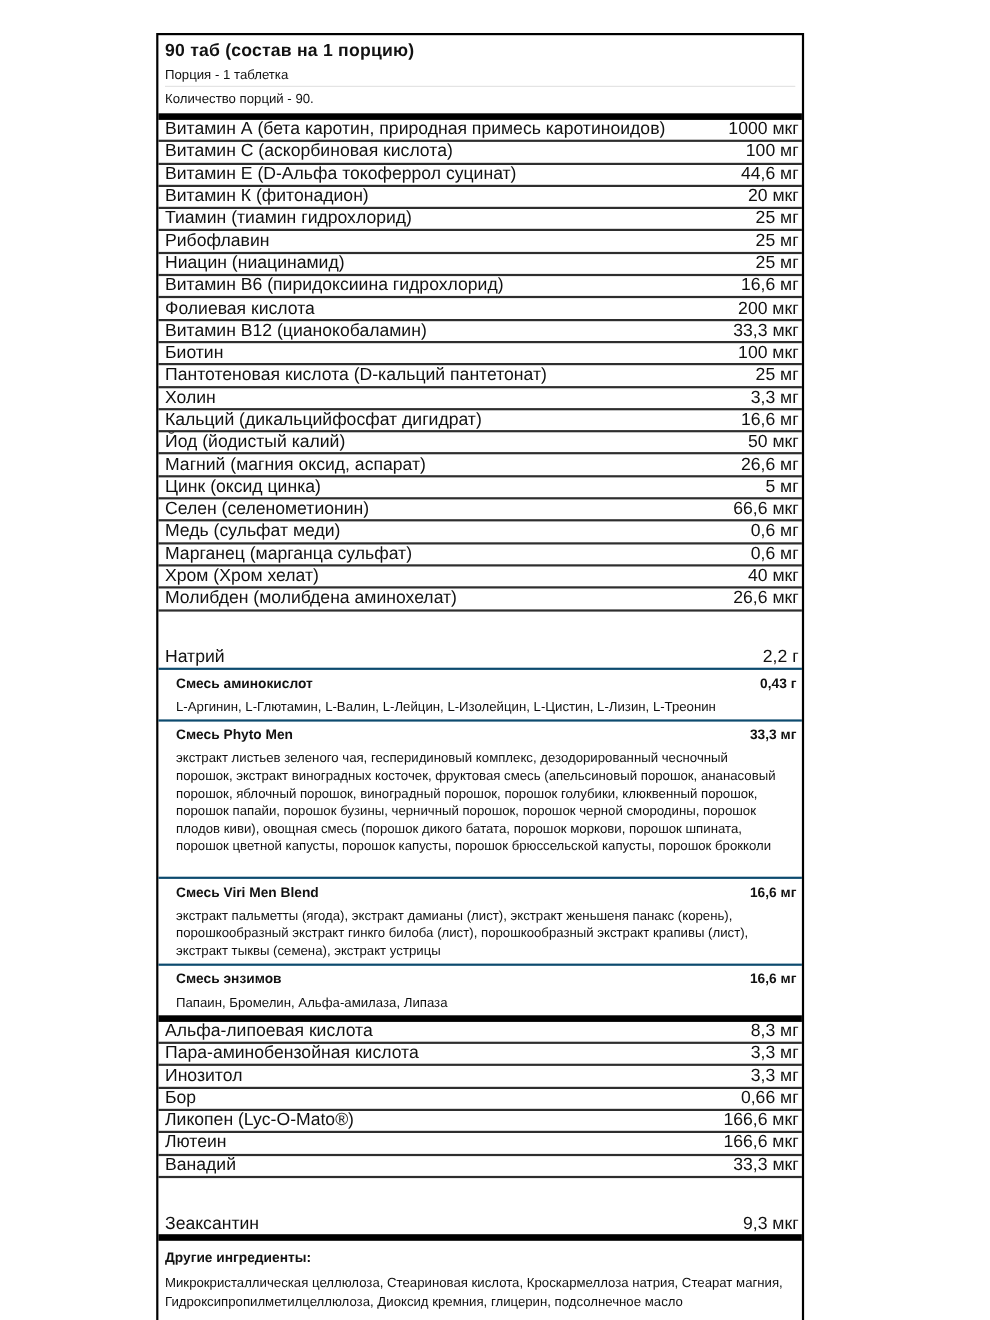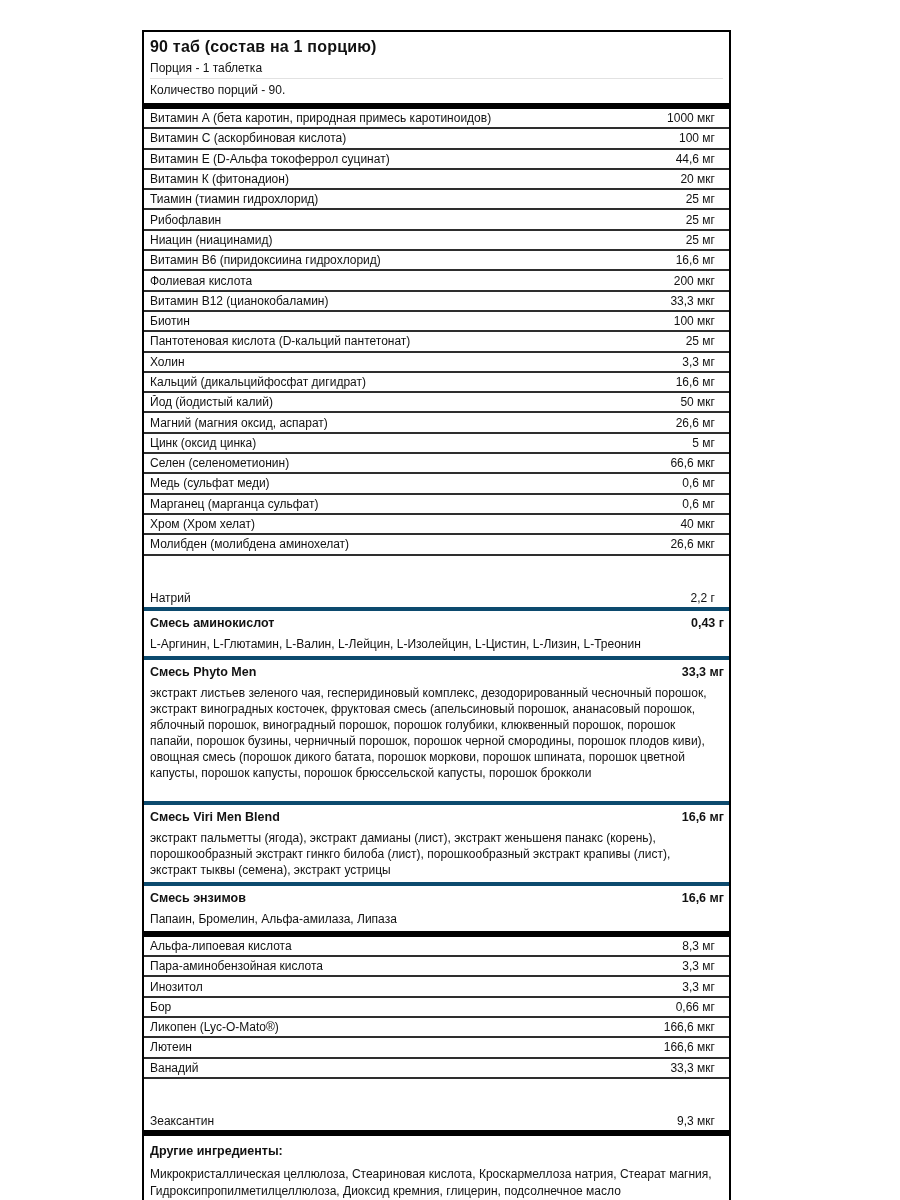--- a/index.html
+++ b/index.html
@@ -49,40 +49,40 @@
   .thick-bar {
     height: 6px;
     background: #000000;
   }
   
   .rows .row {
     display: flex;
     justify-content: space-between;
     align-items: center;
     height: 18.3px;
-    padding: 0 14px 0 6px;
+    padding: 0 3px 0 6px;
     border-bottom: 2px solid #2e2e2e;
-    font-size: 12px;
+    font-size: 16px;
   }
   .rows .row:last-child {
     border-bottom: none;
     margin-top: 33px;
   }
   .row-label {
     white-space: nowrap;
     overflow: hidden;
   }
   .row-value {
     white-space: nowrap;
     padding-left: 8px;
   }
   
   .blend {
-    border-top: 4px solid #0c4a6e;
-    padding: 4px 5px 4px 6px;
+    border-top: 2px solid #0c4a6e;
+    padding: 4px 5px 4px 16px;
   }
   .blend-head {
     display: flex;
     justify-content: space-between;
     align-items: baseline;
     font-size: 12.5px;
     font-weight: bold;
     line-height: 17px;
     margin-bottom: 4px;
   }

